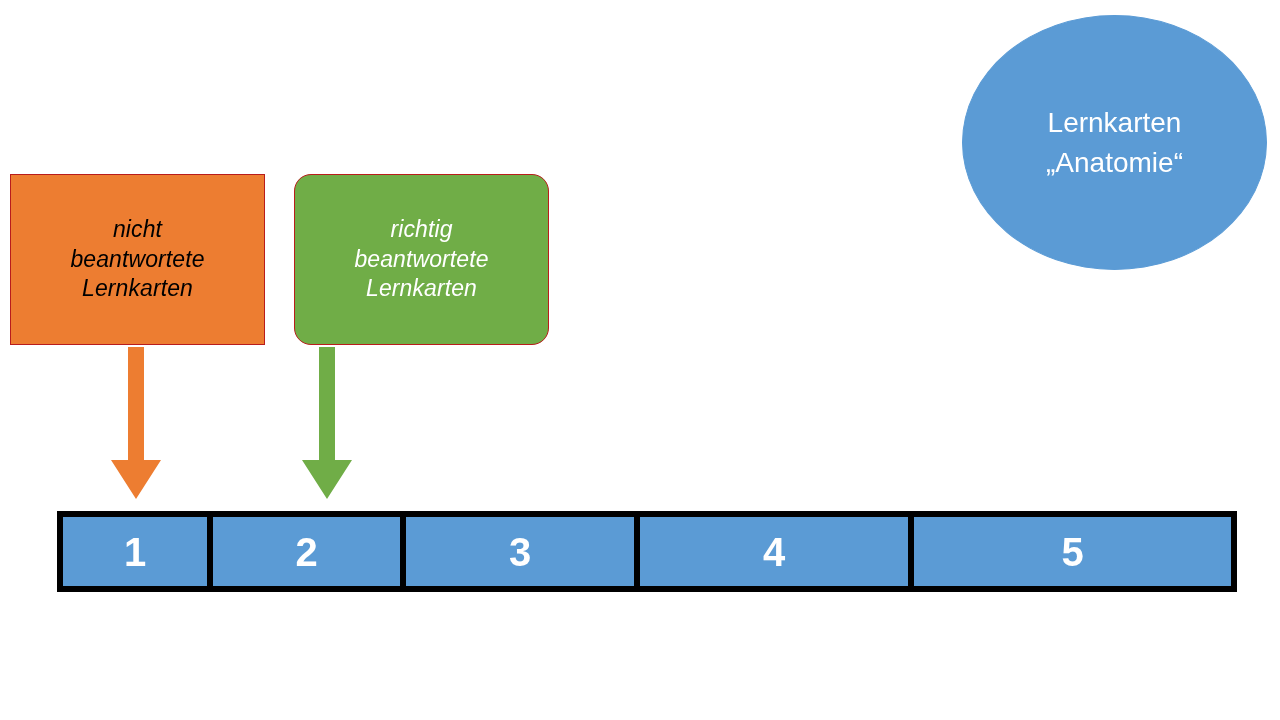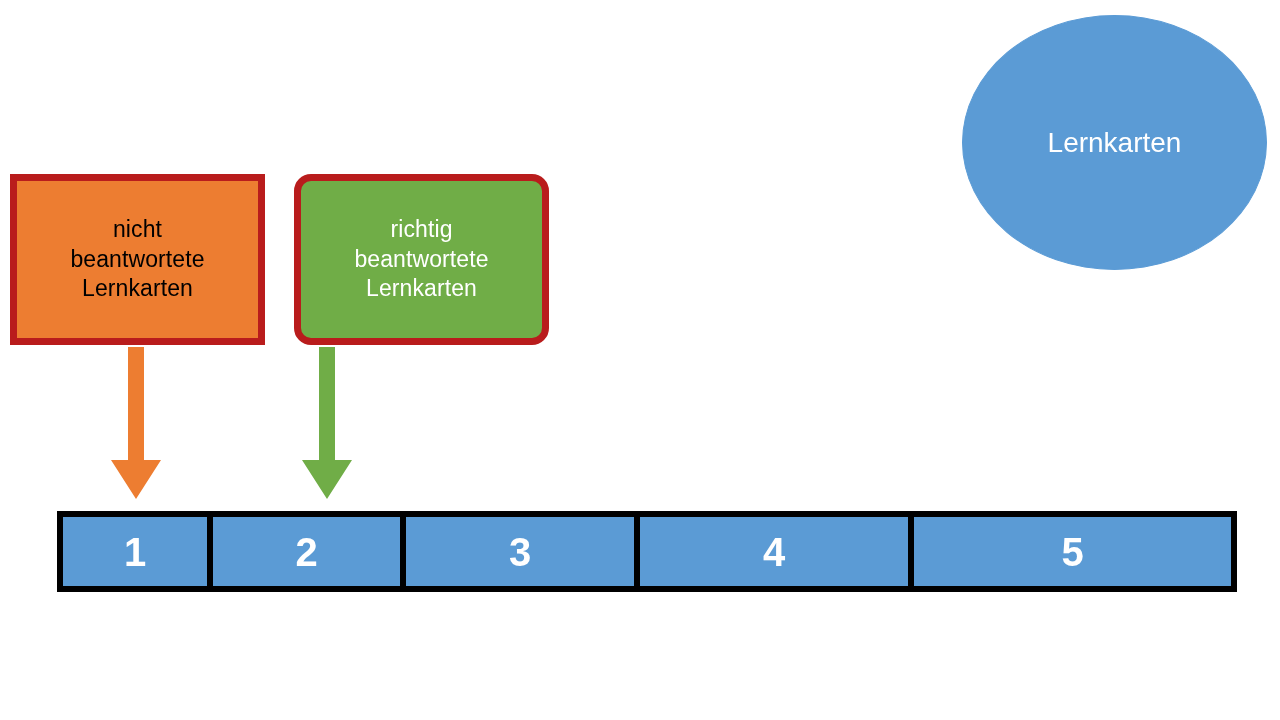--- a/index.html
+++ b/index.html
@@ -19,28 +19,29 @@
     position: relative;
     width: 1280px;
     height: 720px;
     background: #ffffff;
   }
 
   
   .legend-box {
     position: absolute;
     box-sizing: border-box;
-    border: 7px solid #b91c1c;
+    border: 1px solid #b91c1c;
     display: flex;
     align-items: center;
     justify-content: center;
     text-align: center;
     line-height: 1.28;
     font-size: 23px;
     letter-spacing: 0.1px;
+    font-style: italic;
   }
   #box-unanswered {
     left: 10px;
     top: 174px;
     width: 255px;
     height: 171px;
     background: #ED7D31;
     color: #000000;
   }
   #box-correct {
@@ -160,16 +161,17 @@
       <span>4</span>
     </div>
     <div class="deck-cell" data-idx="4">
       <span>5</span>
     </div>
   </div>
 
   <div id="topic-bubble">
     <span class="lines">
       <span>Lernkarten</span>
+      <span>„Anatomie“</span>
     </span>
   </div>
 
 </div>
 
 </body></html>

